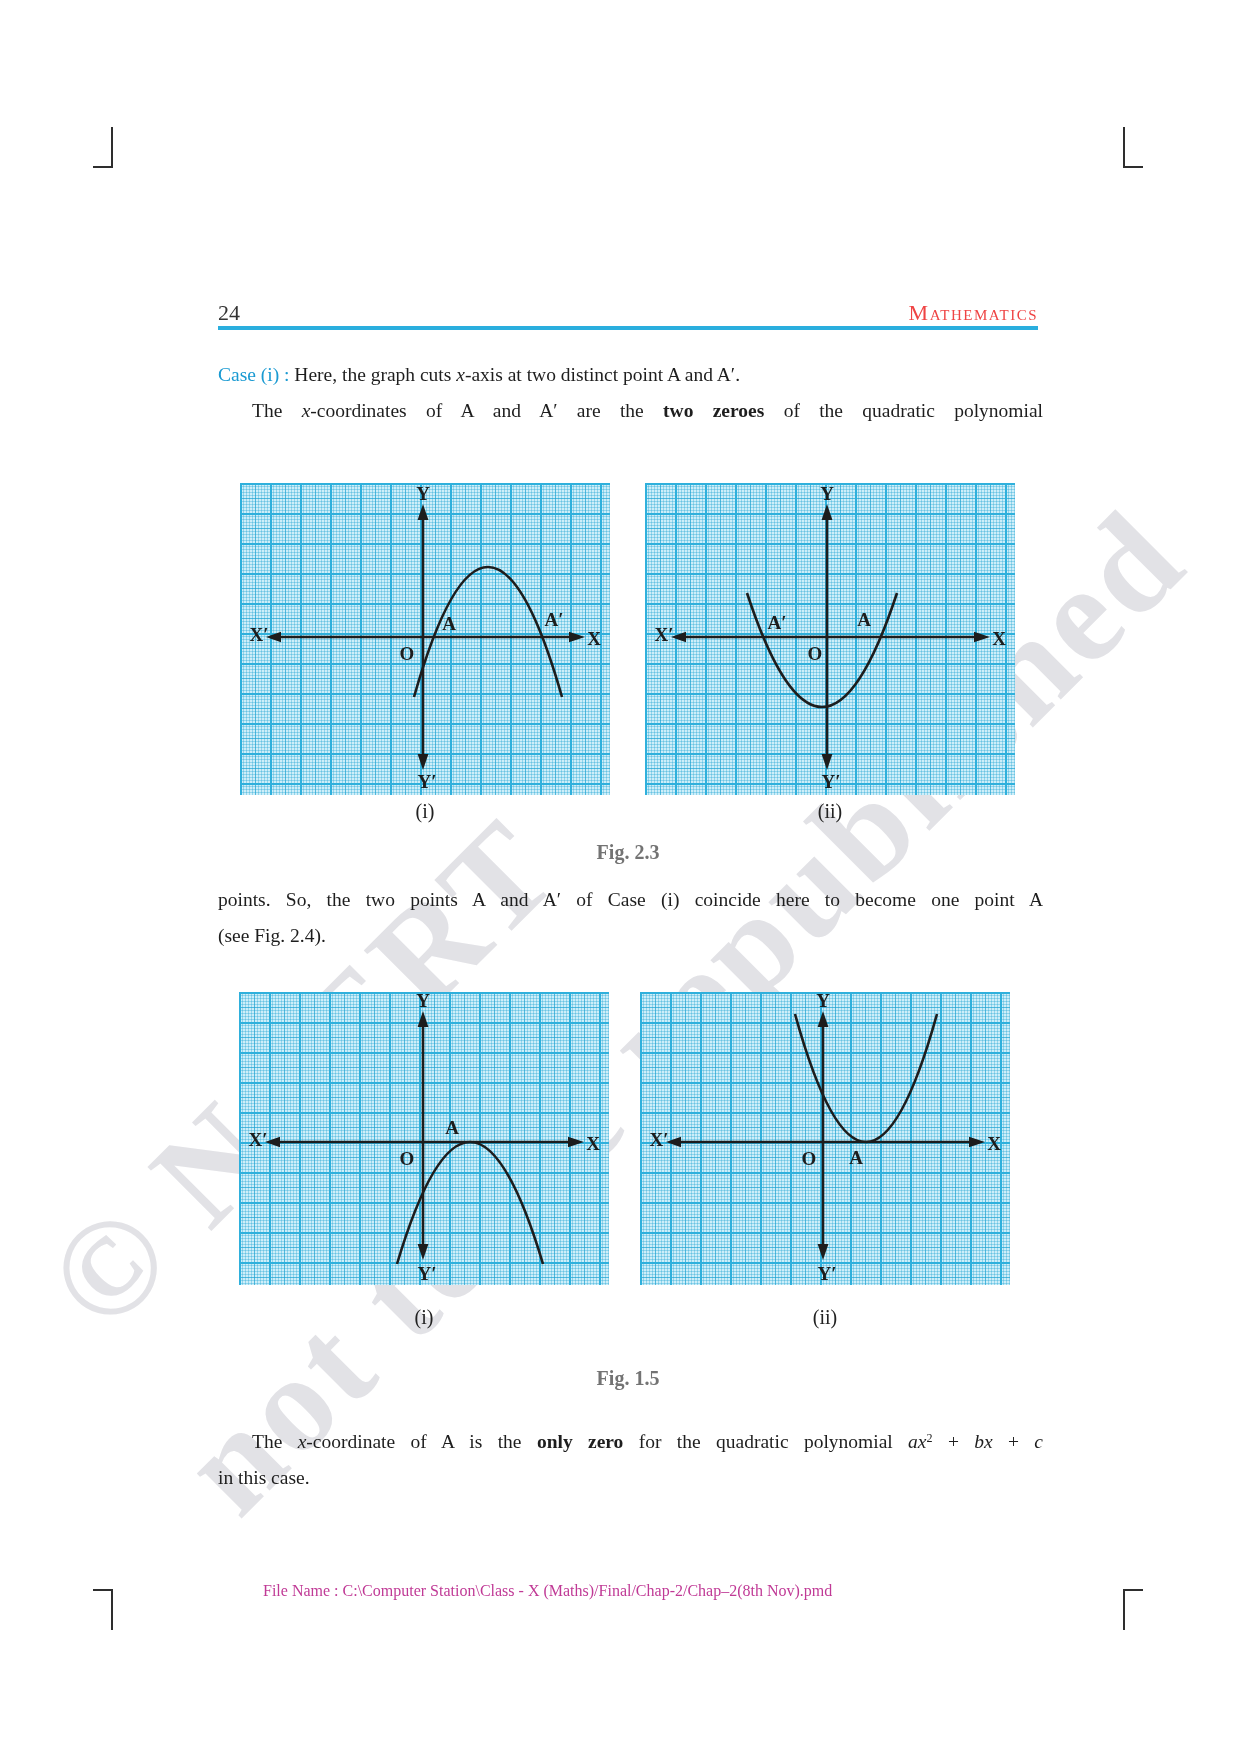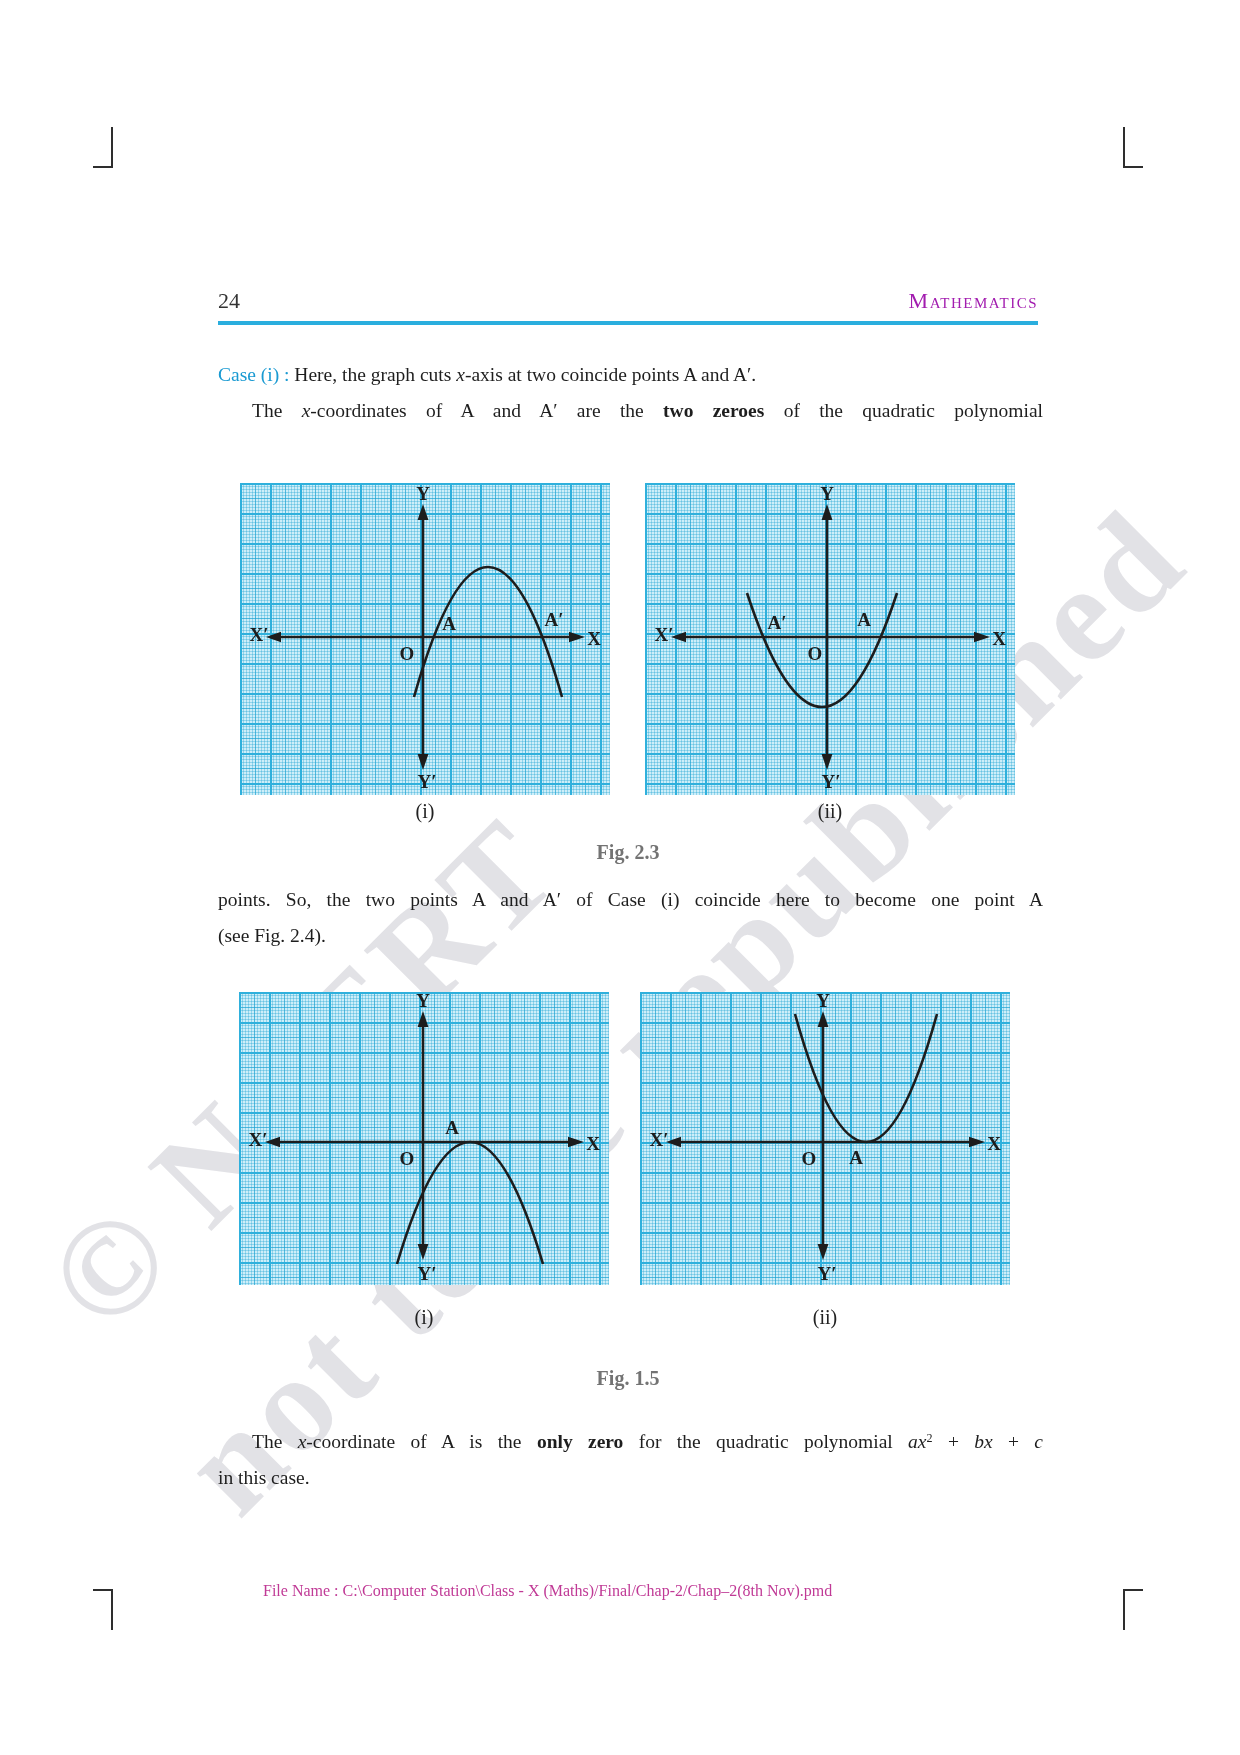--- a/index.html
+++ b/index.html
@@ -18,27 +18,27 @@
   #wm1 { left:16px;  top:1248px; }
   #wm2 { left:150px; top:1432px; }
   
   .crop { position:absolute; width:20px; height:41px; z-index:2; }
   .crop.tl { left:93px;  top:127px;  border-right:2px solid #2e2e2e; border-bottom:2px solid #2e2e2e; }
   .crop.tr { left:1123px; top:127px; border-left:2px solid #2e2e2e;  border-bottom:2px solid #2e2e2e; }
   .crop.bl { left:93px;  top:1589px; border-right:2px solid #2e2e2e; border-top:2px solid #2e2e2e; }
   .crop.br { left:1123px; top:1589px; border-left:2px solid #2e2e2e; border-top:2px solid #2e2e2e; }
   
   .header {
-    position:absolute; z-index:1; left:218px; top:288px; width:820px;
+    position:absolute; z-index:1; left:218px; top:300px; width:820px;
     display:flex; justify-content:space-between; align-items:flex-end;
-    border-bottom:4px solid #2aaede; padding-bottom:7px; font-size:22px;
+    border-bottom:4px solid #2aaede; font-size:22px;
   }
   .header .pnum { color:#333; }
   .header .subject {
-    font-variant:small-caps; letter-spacing:1.5px; color:#a21caf; font-size:22px;margin-left:11px;
+    font-variant:small-caps; letter-spacing:1.5px; color:#ef4444; font-size:22px;margin-left:11px;
   }
   
   .para { position:absolute; z-index:1; left:218px; width:825px; font-size:19.5px; line-height:36px; color:#1e1e1e; }
   .line  { white-space:nowrap; }
   .jline { text-align:justify; text-align-last:justify; }
   .indent { text-indent:34px; }
   .accent { color:#1a9ad2; font-weight:normal; }
   .mi { font-style:italic; }
   .bd { font-weight:bold; }
   .sup { font-size:0.62em; vertical-align:0.5em; }
@@ -87,21 +87,21 @@
 <div class="crop tr"></div>
 <div class="crop bl"></div>
 <div class="crop br"></div>
 
 <div class="header">
   <span class="pnum">24</span>
   <span class="subject">Mathematics</span>
 </div>
 
 <div class="para" style="top:357px;">
-  <div class="line"><span class="accent">Case (i) :</span><span> Here, the graph cuts </span><span class="mi">x</span><span>-axis at two coincide points A and A′.</span></div>
+  <div class="line"><span class="accent">Case (i) :</span><span> Here, the graph cuts </span><span class="mi">x</span><span>-axis at two distinct point A and A′.</span></div>
   <div class="jline indent"><span>The </span><span class="mi">x</span><span>-coordinates of A and A′ are the </span><span class="bd">two zeroes</span><span> of the quadratic polynomial</span></div>
 </div>
 
 <div class="panel" style="left:240px; top:483px; height:312px;">
   <div class="paper"></div>
   <svg width="370" height="312">
     <line class="axis" x1="40" y1="154" x2="330" y2="154"></line>
     <line class="axis" x1="183" y1="36" x2="183" y2="271"></line>
     <polygon class="ah" points="26,154 41,148.8 41,159.2"></polygon>
     <polygon class="ah" points="345,154 329,148.8 329,159.2"></polygon>

